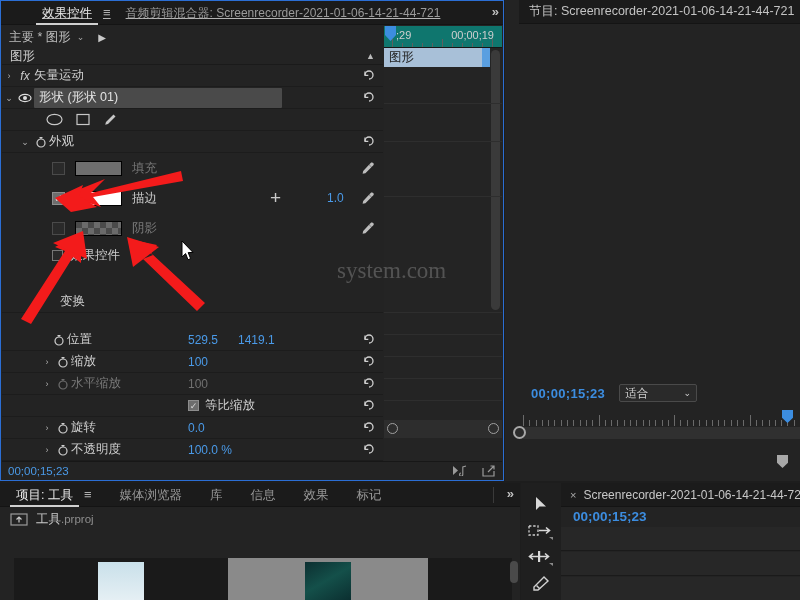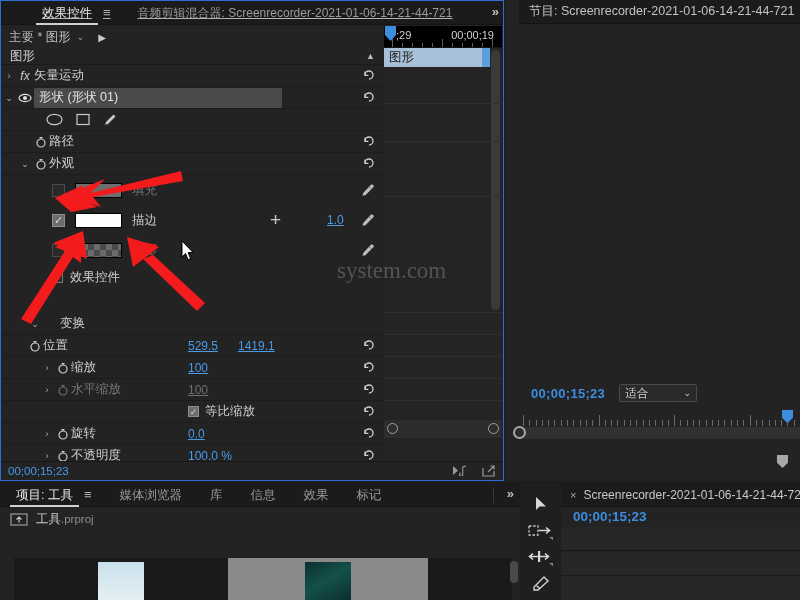--- a/index.html
+++ b/index.html
@@ -71,21 +71,21 @@
     font-size: 12.5px; color: #cfcfcf;
   }
   .prow.noline { border-bottom: none; text-align: right; }
   .prow .tw { width: 14px; text-align: center; font-size: 9px; color: #b0b0b0; flex: none;}
   .prow .fx { width: 18px; text-align: center; font-style: italic; font-size: 12px; color: #ccc; flex: none;}
   .prow .eye { width: 18px; text-align: center; flex: none;}
   .prow .stopw { width: 17px; text-align: center; flex: none; }
   .prow .nm { white-space: nowrap; }
   .prow .nm.dim { color: #787878; }
   .prow .reset { position: absolute; right: 8px; top: 4px; }
-  .prow .val { color: #4a9ae8; font-size: 12px; text-decoration: underline; }
+  .prow .val { color: #4a9ae8; font-size: 12px; }
   .prow .val.dim { color: #707070; }
   .selname {
     background: #4a4a4a; padding: 1px 6px 2px 5px; border-radius: 1px;
     color: #e2e2e2; min-width: 248px;
   }
 
   .swatch { width: 47px; height: 15px; border: 1px solid #000; flex: none;}
   .ckbox {
     width: 13px; height: 13px; border: 1px solid #777; background: #2a2a2a;
     display:inline-flex; align-items:center; justify-content:center; flex:none;
@@ -104,21 +104,21 @@
   
   .ic { display:inline-block; vertical-align:middle; line-height:0; }
 
   
   #ecTl {
     position: absolute; left: 383px; top: 25px; right: 1px; bottom: 19px;
     background: #242424; overflow: hidden;
   }
   #ecRuler {
     position:absolute; left:0; top:0; right:0; height:22px;
-    background:#000000; border-bottom:1px solid #151515;
+    background:#0f766e; border-bottom:1px solid #151515;
     font-size:11px; color:#cfcfcf;
   }
   #ecRuler .tc { position:absolute; right:8px; top:3px;}
   #ecRuler .tcL { position:absolute; left:3px; top:3px;}
   .ecBar {
     position:absolute; left:0; top:22px; height:19px; right:12px;
     background:#a8c0d8; color:#222; font-size:12.5px;
     padding-left:5px; line-height:19px;
   }
   .ecBar .rhandle{position:absolute;right:0;top:0;width:8px;height:19px;background:#5a9fe0;}
@@ -253,21 +253,21 @@
 </head>
 <body>
 
 <div id="root">
 
   <div class="panel" id="effectControls">
 
     <div class="tabbar" id="ecTabs">
       <div class="tab active tab-effect">效果控件</div>
       <div class="hamburger">≡</div>
-      <div class="tab dim" style="margin-left:16px;font-size:12px;">音频剪辑混合器: Screenrecorder-2021-01-06-14-21-44-721</div>
+      <div class="tab dim" style="margin-left:4px;font-size:12px;">音频剪辑混合器: Screenrecorder-2021-01-06-14-21-44-721</div>
       <div class="more chev-right">»</div>
     </div>
 
     <div id="clipRow">
       <span class="lbl">主要 * 图形</span>
       <span class="caret">⌄</span>
       <span class="playbtn">▶</span>
     </div>
 
     <div id="propCol">
@@ -317,35 +317,20 @@
               <rect x="1" y="1.5" width="12" height="10" fill="none" stroke="#c8c8c8" stroke-width="1.2"></rect>
             </svg>
         </span>
         <span class="ic">
           <svg width="14" height="14" viewBox="0 0 14 14">
               <path d="M10.5 1.5 L12.5 3.5 L5 11 L2.2 11.8 L3 9z" fill="#c8c8c8"></path>
             </svg>
         </span>
       </div>
 
-      <div class="prow" style="padding-left:30px;">
-        <span class="stopw ic">
-          <svg width="12" height="13" viewBox="0 0 12 13">
-              <circle cx="6" cy="8" r="4" fill="none" stroke="#cfcfcf" stroke-width="1.2"></circle>
-              <path d="M4.5 2.5 L7.5 2.5 M6 2.5 L6 4" stroke="#cfcfcf" stroke-width="1.2" fill="none"></path>
-            </svg>
-        </span>
-        <span class="nm">路径</span>
-        <span class="reset ic">
-          <svg width="13" height="13" viewBox="0 0 13 13">
-              <path d="M3 6 A4 4 0 1 1 7 10" fill="none" stroke="#d0d0d0" stroke-width="1.3"></path>
-              <path d="M3 2.5 L3 6.3 L6.3 6.3" fill="none" stroke="#d0d0d0" stroke-width="1.3"></path>
-            </svg>
-        </span>
-      </div>
 
       <div class="prow" style="padding-left:16px;">
         <span class="tw">⌄</span>
         <span class="stopw ic">
           <svg width="12" height="13" viewBox="0 0 12 13">
               <circle cx="6" cy="8" r="4" fill="none" stroke="#cfcfcf" stroke-width="1.2"></circle>
               <path d="M4.5 2.5 L7.5 2.5 M6 2.5 L6 4" stroke="#cfcfcf" stroke-width="1.2" fill="none"></path>
             </svg>
         </span>
         <span class="nm">外观</span>
@@ -397,21 +382,21 @@
         <span class="nm">效果控件</span>
       </div>
 
       <div style="height:24px;"></div>
 
       <div class="prow" style="padding-left:26px;">
         <span class="tw">⌄</span>
         <span class="nm" style="padding-left:18px;">变换</span>
       </div>
 
-      <div class="prow" style="padding-left:24px;">
+      <div class="prow" style="padding-left:48px;margin-top:16px;">
         <span class="stopw ic">
           <svg width="12" height="13" viewBox="0 0 12 13">
               <circle cx="6" cy="8" r="4" fill="none" stroke="#cfcfcf" stroke-width="1.2"></circle>
               <path d="M4.5 2.5 L7.5 2.5 M6 2.5 L6 4" stroke="#cfcfcf" stroke-width="1.2" fill="none"></path>
             </svg>
         </span>
         <span class="nm">位置</span>
         <span class="val" style="position:absolute;left:186px;">529.5</span>
         <span class="val" style="position:absolute;left:236px;text-align:center;">1419.1</span>
         <span class="reset ic">

